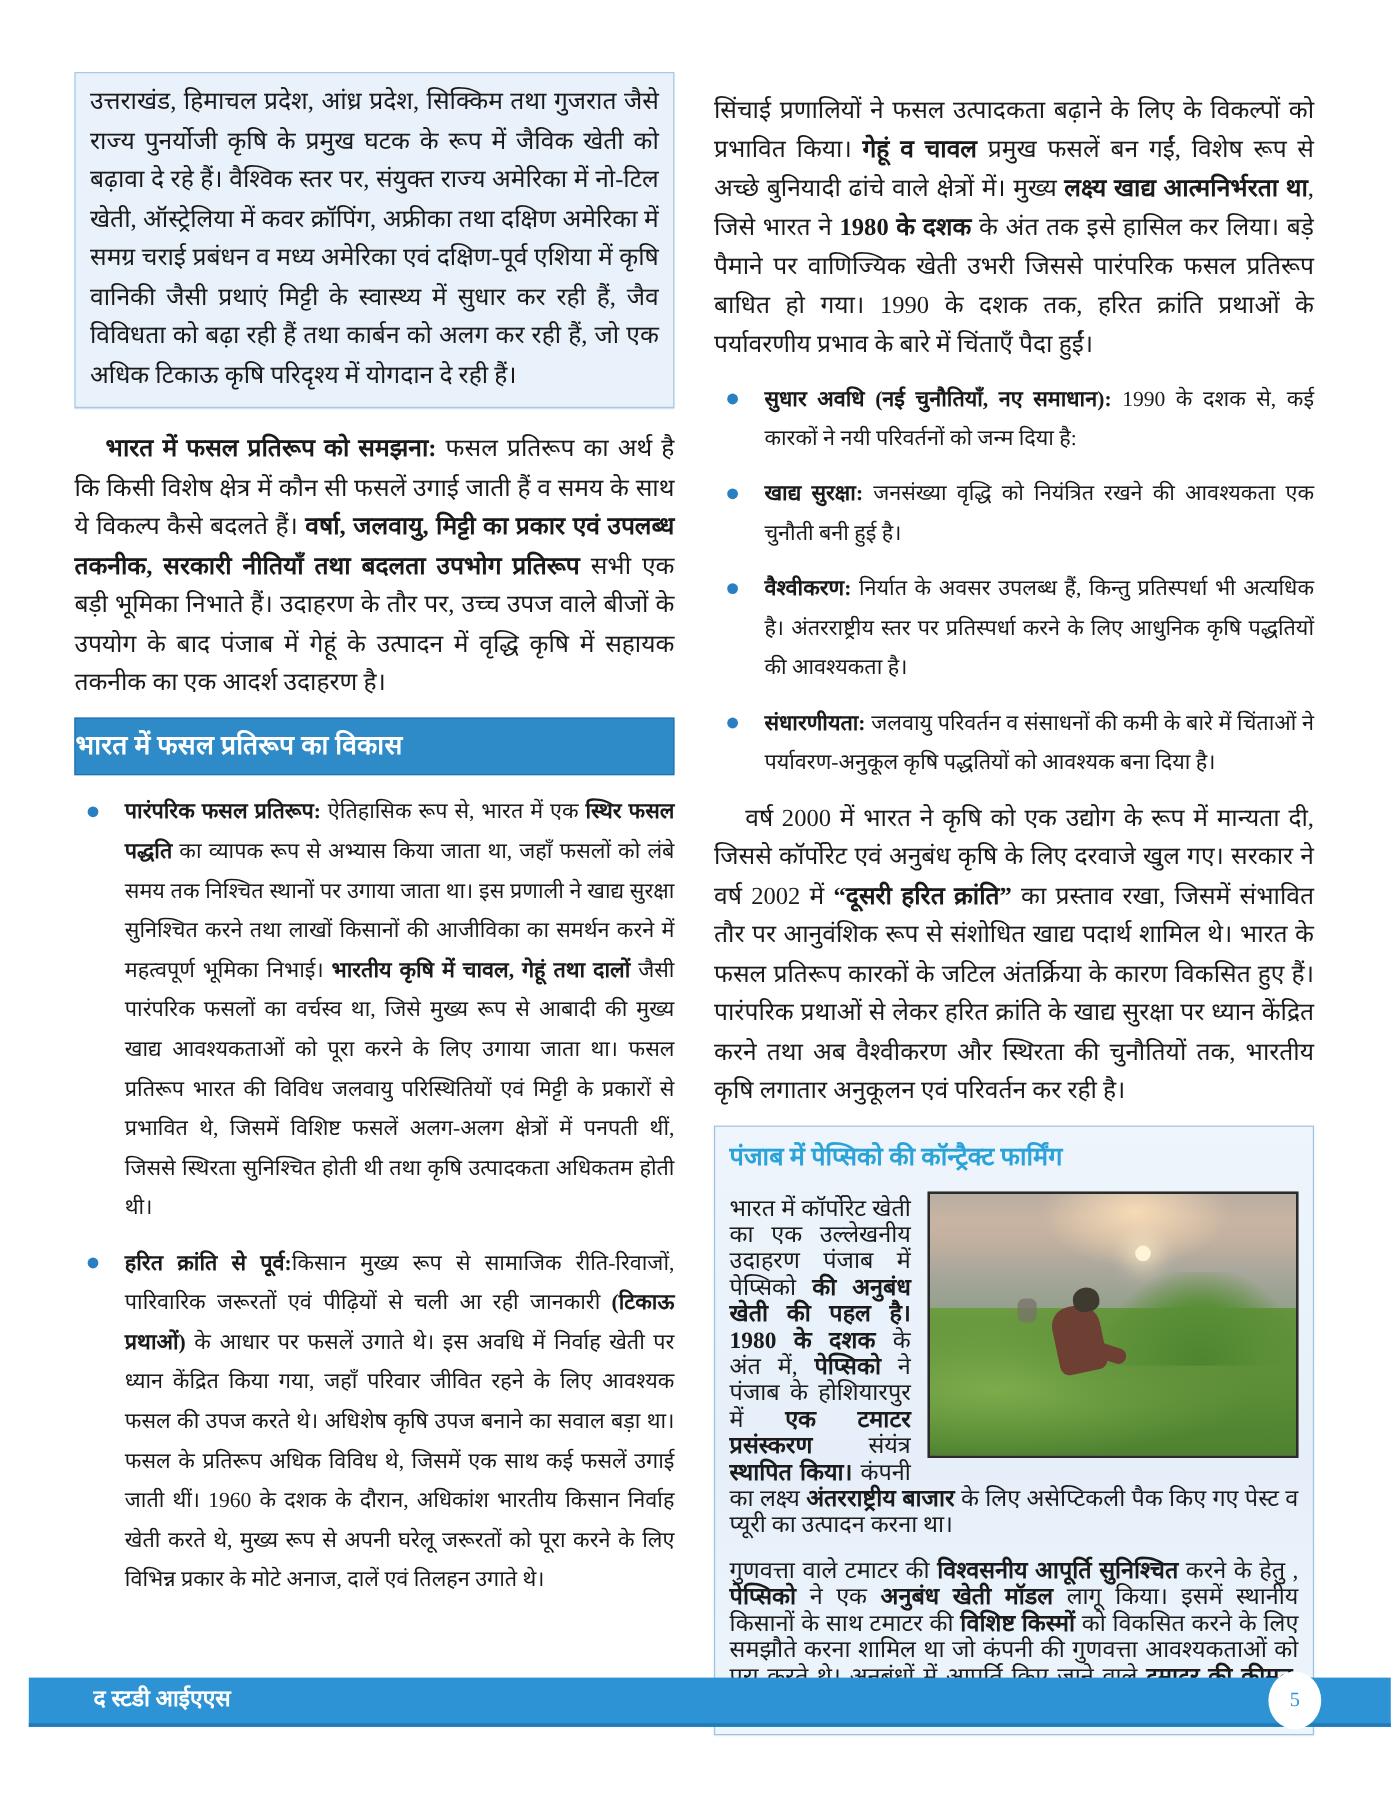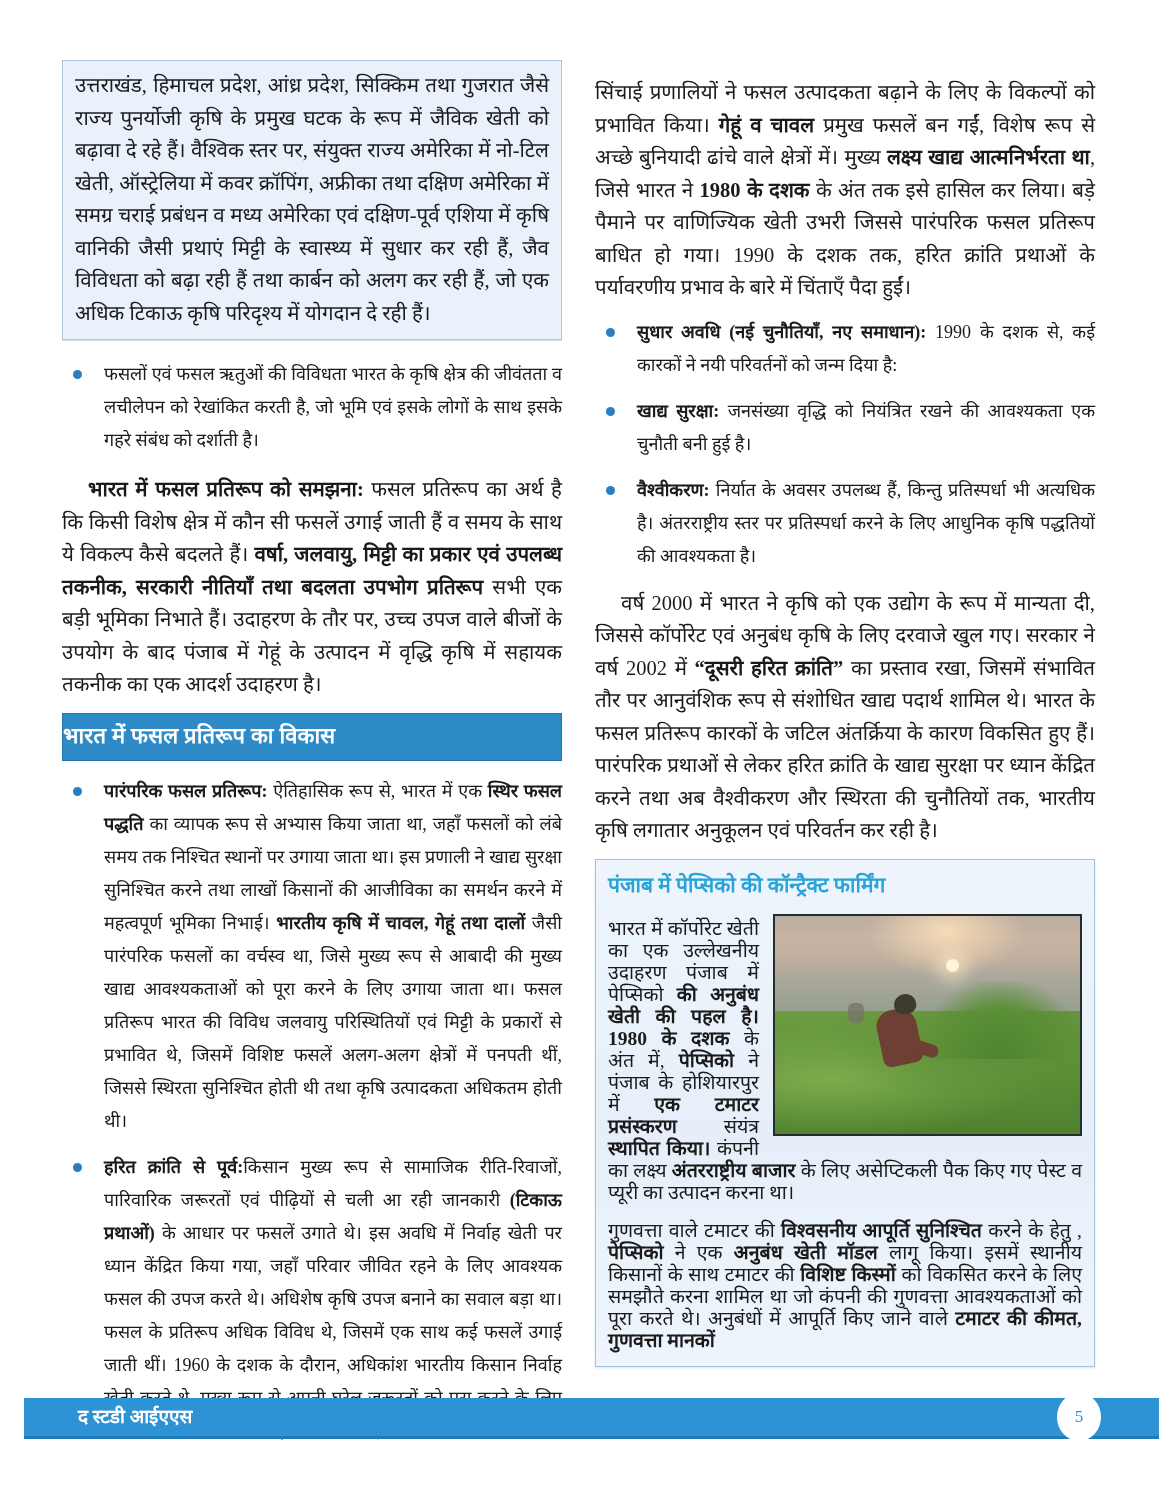--- a/index.html
+++ b/index.html
@@ -251,24 +251,20 @@
 <body>
 
 <div class="page">
 
   <div class="col col-left">
 
     <div class="intro-box">
       <p class="para">उत्तराखंड, हिमाचल प्रदेश, आंध्र प्रदेश, सिक्किम तथा गुजरात जैसे राज्य पुनर्योजी कृषि के प्रमुख घटक के रूप में जैविक खेती को बढ़ावा दे रहे हैं। वैश्विक स्तर पर, संयुक्त राज्य अमेरिका में नो-टिल खेती, ऑस्ट्रेलिया में कवर क्रॉपिंग, अफ्रीका तथा दक्षिण अमेरिका में समग्र चराई प्रबंधन व मध्य अमेरिका एवं दक्षिण-पूर्व एशिया में कृषि वानिकी जैसी प्रथाएं मिट्टी के स्वास्थ्य में सुधार कर रही हैं, जैव विविधता को बढ़ा रही हैं तथा कार्बन को अलग कर रही हैं, जो एक अधिक टिकाऊ कृषि परिदृश्य में योगदान दे रही हैं।</p>
     </div>
 
-    <div class="bullet">
-      <span class="dot"></span>
-      <span class="btext">फसलों एवं फसल ऋतुओं की विविधता भारत के कृषि क्षेत्र की जीवंतता व लचीलेपन को रेखांकित करती है, जो भूमि एवं इसके लोगों के साथ इसके गहरे संबंध को दर्शाती है।</span>
-    </div>
 
     <p class="para indent"><span class="b">भारत में फसल प्रतिरूप को समझना:</span><span> फसल प्रतिरूप का अर्थ है कि किसी विशेष क्षेत्र में कौन सी फसलें उगाई जाती हैं व समय के साथ ये विकल्प कैसे बदलते हैं। </span><span class="b">वर्षा, जलवायु, मिट्टी का प्रकार एवं उपलब्ध तकनीक, सरकारी नीतियाँ तथा बदलता उपभोग प्रतिरूप</span><span> सभी एक बड़ी भूमिका निभाते हैं। उदाहरण के तौर पर, उच्च उपज वाले बीजों के उपयोग के बाद पंजाब में गेहूं के उत्पादन में वृद्धि कृषि में सहायक तकनीक का एक आदर्श उदाहरण है।</span></p>
 
     <div class="section-bar">भारत में फसल प्रतिरूप  का विकास</div>
 
 
     <div class="bullet">
       <span class="dot"></span>
       <span class="btext"><span class="b">पारंपरिक फसल प्रतिरूप:</span><span> ऐतिहासिक रूप से, भारत में एक </span><span class="b">स्थिर फसल पद्धति</span><span> का व्यापक रूप से अभ्यास किया जाता था, जहाँ फसलों को लंबे समय तक निश्चित स्थानों पर उगाया जाता था। इस प्रणाली ने खाद्य सुरक्षा सुनिश्चित करने तथा लाखों किसानों की आजीविका का समर्थन करने में महत्वपूर्ण भूमिका निभाई। </span><span class="b">भारतीय कृषि में चावल, गेहूं तथा दालों</span><span> जैसी पारंपरिक फसलों का वर्चस्व था, जिसे मुख्य रूप से आबादी की मुख्य खाद्य आवश्यकताओं को पूरा करने के लिए उगाया जाता था। फसल प्रतिरूप भारत की विविध जलवायु परिस्थितियों एवं मिट्टी के प्रकारों से प्रभावित थे, जिसमें विशिष्ट फसलें अलग-अलग क्षेत्रों में पनपती थीं, जिससे स्थिरता सुनिश्चित होती थी तथा कृषि उत्पादकता अधिकतम होती थी।</span></span>
     </div>
@@ -292,20 +288,24 @@
     <div class="bullet">
       <span class="dot"></span>
       <span class="btext"><span class="b">खाद्य सुरक्षा:</span><span> जनसंख्या वृद्धि को नियंत्रित रखने की आवश्यकता एक चुनौती बनी हुई है।</span></span>
     </div>
 
     <div class="bullet">
       <span class="dot"></span>
       <span class="btext"><span class="b">वैश्वीकरण:</span><span> निर्यात के अवसर उपलब्ध हैं, किन्तु प्रतिस्पर्धा भी अत्यधिक है। अंतरराष्ट्रीय स्तर पर प्रतिस्पर्धा करने के लिए आधुनिक कृषि पद्धतियों की आवश्यकता है।</span></span>
     </div>
 
+    <div class="bullet">
+      <span class="dot"></span>
+      <span class="btext"><span class="b">संधारणीयता:</span><span> जलवायु परिवर्तन व संसाधनों की कमी के बारे में चिंताओं ने पर्यावरण-अनुकूल कृषि पद्धतियों को आवश्यक बना दिया है।</span></span>
+    </div>
 
     <p class="para indent" style="margin-top:14px;"><span>वर्ष 2000 में भारत ने कृषि को एक उद्योग के रूप में मान्यता दी, जिससे कॉर्पोरेट एवं अनुबंध कृषि के लिए दरवाजे खुल गए। सरकार ने वर्ष 2002 में </span><span class="b">“दूसरी हरित क्रांति”</span><span> का प्रस्ताव रखा, जिसमें संभावित तौर पर आनुवंशिक रूप से संशोधित खाद्य पदार्थ शामिल थे। भारत के फसल प्रतिरूप कारकों के जटिल अंतर्क्रिया के कारण विकसित हुए हैं। पारंपरिक प्रथाओं से लेकर हरित क्रांति के खाद्य सुरक्षा पर ध्यान केंद्रित करने तथा अब वैश्वीकरण और स्थिरता की चुनौतियों तक, भारतीय कृषि लगातार अनुकूलन एवं परिवर्तन कर रही है।</span></p>
 
     <div class="case-box">
       <div class="case-title">पंजाब में पेप्सिको की कॉन्ट्रैक्ट फार्मिंग</div>
 
       <div class="photo">
         <div class="sky"></div>
         <div class="glow"></div>
         <div class="sun"></div>

